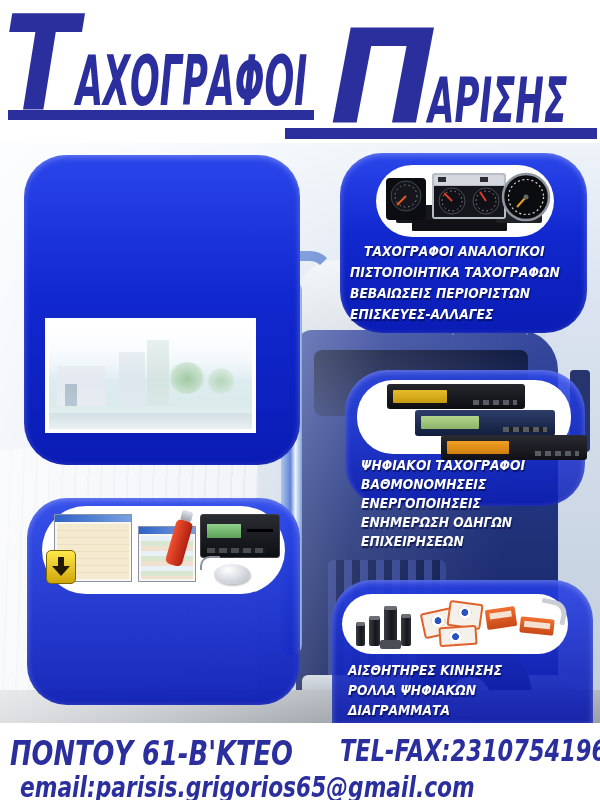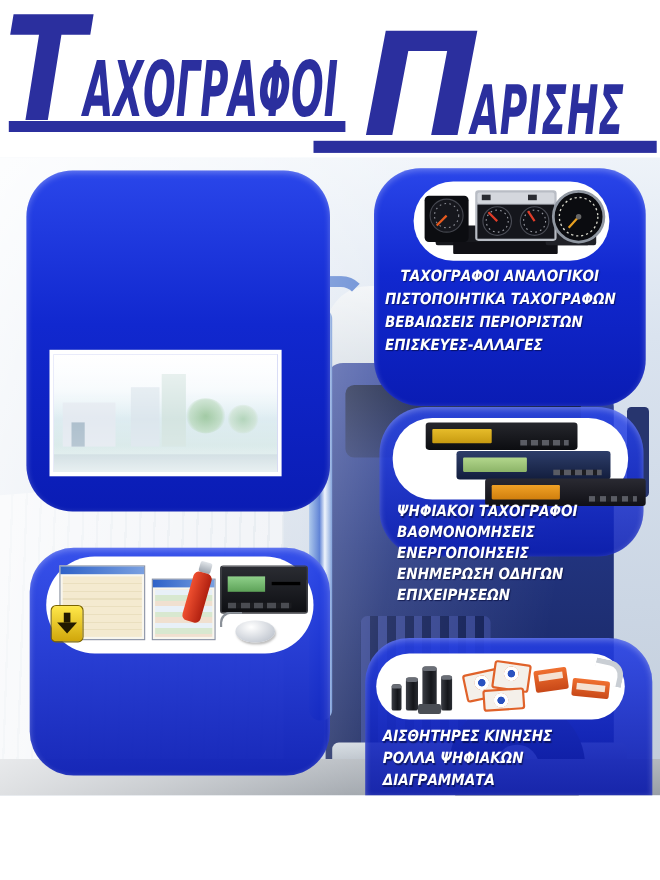--- a/index.html
+++ b/index.html
@@ -49,21 +49,21 @@
            background:linear-gradient(180deg,#b4b9bf,#999fa6);}
   .haze{left:0;top:0;width:600px;height:580px;
         background:linear-gradient(100deg,rgba(255,255,255,.85) 0%,rgba(255,255,255,.45) 35%,
                     rgba(255,255,255,.12) 60%,rgba(255,255,255,0) 82%);}
 
   
   .panel{position:absolute;z-index:5;border-radius:42px;
          background:linear-gradient(180deg,#2a46ea 0%,#1128cf 45%,#0a1cb4 100%);
          box-shadow:inset 0 2px 6px rgba(255,255,255,.30);}
   .panel-about  {left:24px; top:155px;width:276px;height:310px;}
-  .panel-analog {left:340px;top:153px;width:247px;height:216px;}
+  .panel-analog {left:340px;top:153px;width:247px;height:180px;}
   .panel-digital{left:345px;top:370px;width:240px;height:136px;
                  background:linear-gradient(180deg,rgba(42,70,234,.85),rgba(10,28,180,.85));}
   .panel-software{left:27px;top:498px;width:273px;height:207px;border-radius:40px;
                  background:linear-gradient(180deg,rgba(42,70,234,.94),rgba(10,28,180,.94));}
   .panel-sensors{left:332px;top:580px;width:261px;height:143px;border-radius:40px 40px 0 0;
                  background:linear-gradient(180deg,rgba(38,64,228,.90),rgba(9,24,170,.90));}
 
   .ptext{position:absolute;}
   .pl{color:#ffffff;font-style:italic;font-weight:bold;font-size:14px;white-space:nowrap;
       transform:scaleX(.88);transform-origin:left center;
@@ -319,14 +319,19 @@
       <div class="obox obox2"></div>
       <div class="hookpart"></div>
     </div>
     <div class="ptext t-sensors">
       <div class="pl">ΑΙΣΘΗΤΗΡΕΣ ΚΙΝΗΣΗΣ</div>
       <div class="pl">ΡΟΛΛΑ ΨΗΦΙΑΚΩΝ</div>
       <div class="pl">ΔΙΑΓΡΑΜΜΑΤΑ</div>
     </div>
   </div>
 
+  <div class="footer">
+    <div class="ftxt addr">ΠΟΝΤΟΥ 61-Β'ΚΤΕΟ</div>
+    <div class="ftxt telfax">TEL-FAX:2310754196</div>
+    <div class="ftxt email">email:parisis.grigorios65@gmail.com</div>
+  </div>
 
 </div>
 
 </body></html>

